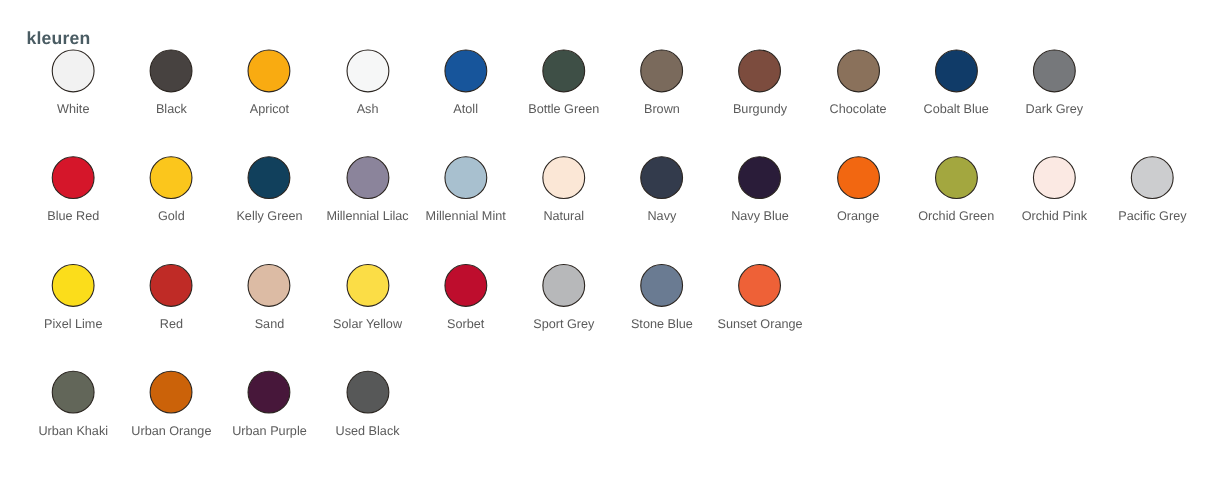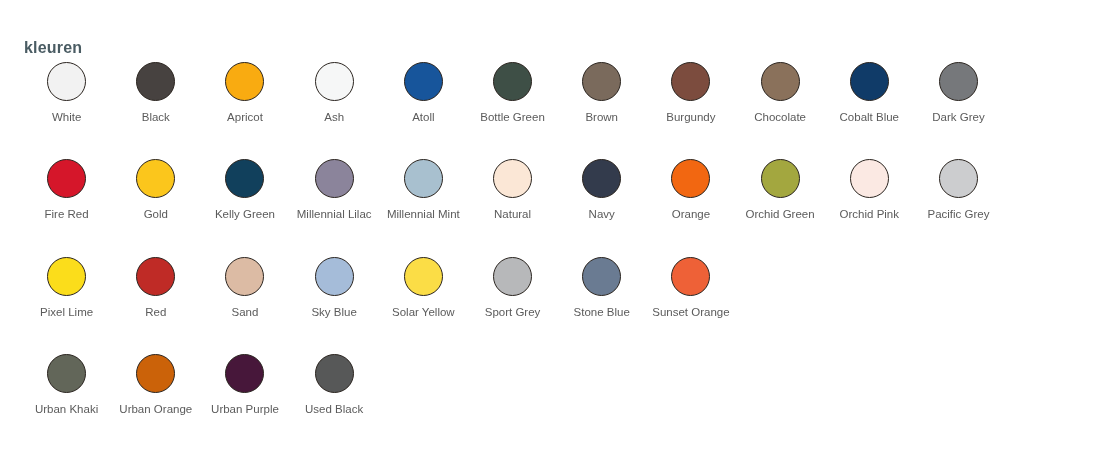--- a/index.html
+++ b/index.html
@@ -10,31 +10,31 @@
   body {
     width: 1095px;
     height: 454px;
     font-family: "Liberation Sans", sans-serif;
     overflow: hidden;
     position: relative;
   }
   #page-title {
     position: absolute;
     left: 24px;
-    top: 20px;
+    top: 8px;
     font-size: 16px;
     font-weight: bold;
     color: #4a5c63;
     letter-spacing: 0.2px;
     margin-top: 19px;
   }
   #swatch-grid {
     position: absolute;
     left: 0;
-    top: 62px;
+    top: 45px;
     width: 1095px;
   }
   .swatch-row {
     display: grid;
     grid-template-columns: repeat(12, 89.2px);
     margin-left: 22px;
   }
   .swatch-row.row-0 { height: 97px; }
   .swatch-row.row-1 { height: 98px; }
   .swatch-row.row-2 { height: 97px; }
@@ -111,21 +111,21 @@
         <div class="swatch-label">Cobalt Blue</div>
       </div>
       <div class="swatch-cell">
         <div class="swatch-dot" style="background-color: rgb(118, 120, 123);"></div>
         <div class="swatch-label">Dark Grey</div>
       </div>
     </div>
     <div class="swatch-row row-1">
       <div class="swatch-cell">
         <div class="swatch-dot" style="background-color: rgb(213, 22, 42);"></div>
-        <div class="swatch-label">Fire Red</div>
+        <div class="swatch-label">Blue Red</div>
       </div>
       <div class="swatch-cell">
         <div class="swatch-dot" style="background-color: rgb(251, 198, 28);"></div>
         <div class="swatch-label">Gold</div>
       </div>
       <div class="swatch-cell">
         <div class="swatch-dot" style="background-color: rgb(17, 64, 92);"></div>
         <div class="swatch-label">Kelly Green</div>
       </div>
       <div class="swatch-cell">
@@ -138,20 +138,24 @@
       </div>
       <div class="swatch-cell">
         <div class="swatch-dot" style="background-color: rgb(251, 231, 214);"></div>
         <div class="swatch-label">Natural</div>
       </div>
       <div class="swatch-cell">
         <div class="swatch-dot" style="background-color: rgb(51, 59, 76);"></div>
         <div class="swatch-label">Navy</div>
       </div>
       <div class="swatch-cell">
+        <div class="swatch-dot" style="background-color: rgb(42, 28, 57);"></div>
+        <div class="swatch-label">Navy Blue</div>
+      </div>
+      <div class="swatch-cell">
         <div class="swatch-dot" style="background-color: rgb(242, 103, 17);"></div>
         <div class="swatch-label">Orange</div>
       </div>
       <div class="swatch-cell">
         <div class="swatch-dot" style="background-color: rgb(163, 167, 63);"></div>
         <div class="swatch-label">Orchid Green</div>
       </div>
       <div class="swatch-cell">
         <div class="swatch-dot" style="background-color: rgb(251, 233, 227);"></div>
         <div class="swatch-label">Orchid Pink</div>
@@ -168,26 +172,26 @@
       </div>
       <div class="swatch-cell">
         <div class="swatch-dot" style="background-color: rgb(191, 43, 38);"></div>
         <div class="swatch-label">Red</div>
       </div>
       <div class="swatch-cell">
         <div class="swatch-dot" style="background-color: rgb(220, 187, 164);"></div>
         <div class="swatch-label">Sand</div>
       </div>
       <div class="swatch-cell">
-        <div class="swatch-dot" style="background-color: rgb(165, 188, 217);"></div>
-        <div class="swatch-label">Sky Blue</div>
-      </div>
-      <div class="swatch-cell">
         <div class="swatch-dot" style="background-color: rgb(251, 221, 70);"></div>
         <div class="swatch-label">Solar Yellow</div>
+      </div>
+      <div class="swatch-cell">
+        <div class="swatch-dot" style="background-color: rgb(190, 13, 45);"></div>
+        <div class="swatch-label">Sorbet</div>
       </div>
       <div class="swatch-cell">
         <div class="swatch-dot" style="background-color: rgb(183, 184, 186);"></div>
         <div class="swatch-label">Sport Grey</div>
       </div>
       <div class="swatch-cell">
         <div class="swatch-dot" style="background-color: rgb(106, 123, 146);"></div>
         <div class="swatch-label">Stone Blue</div>
       </div>
       <div class="swatch-cell">

